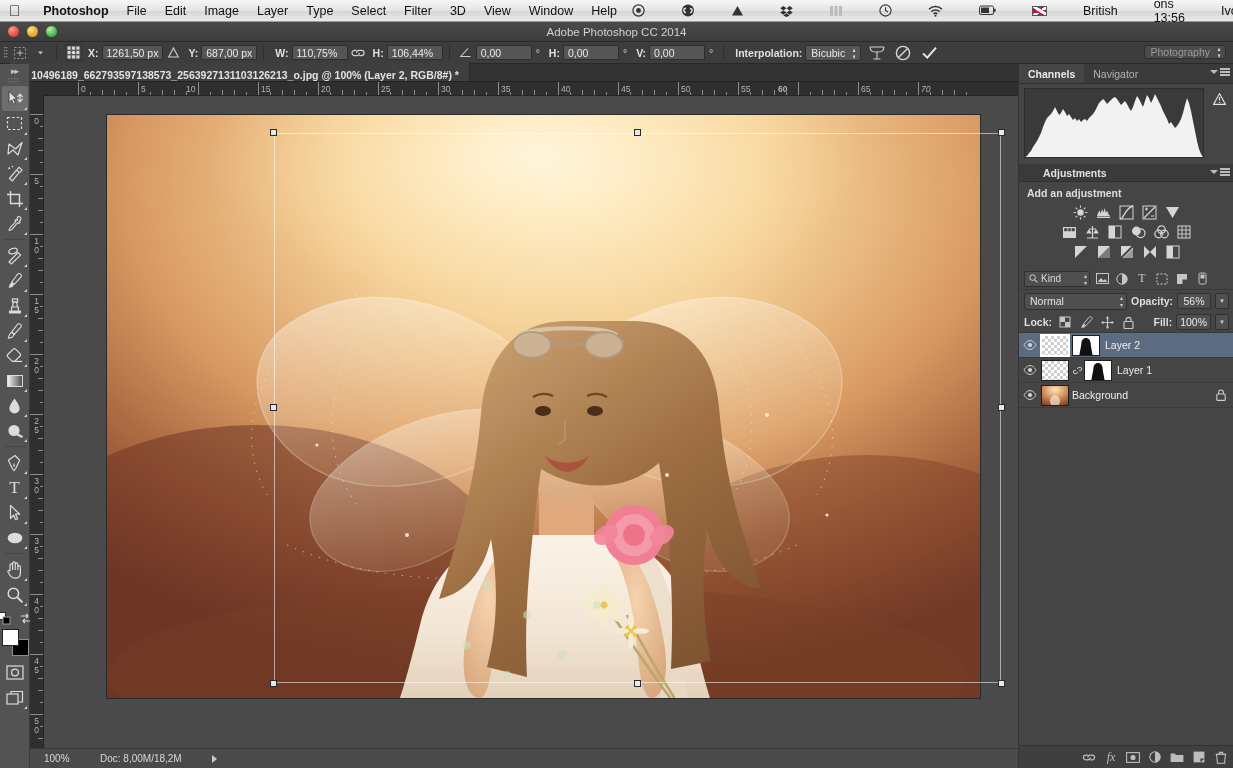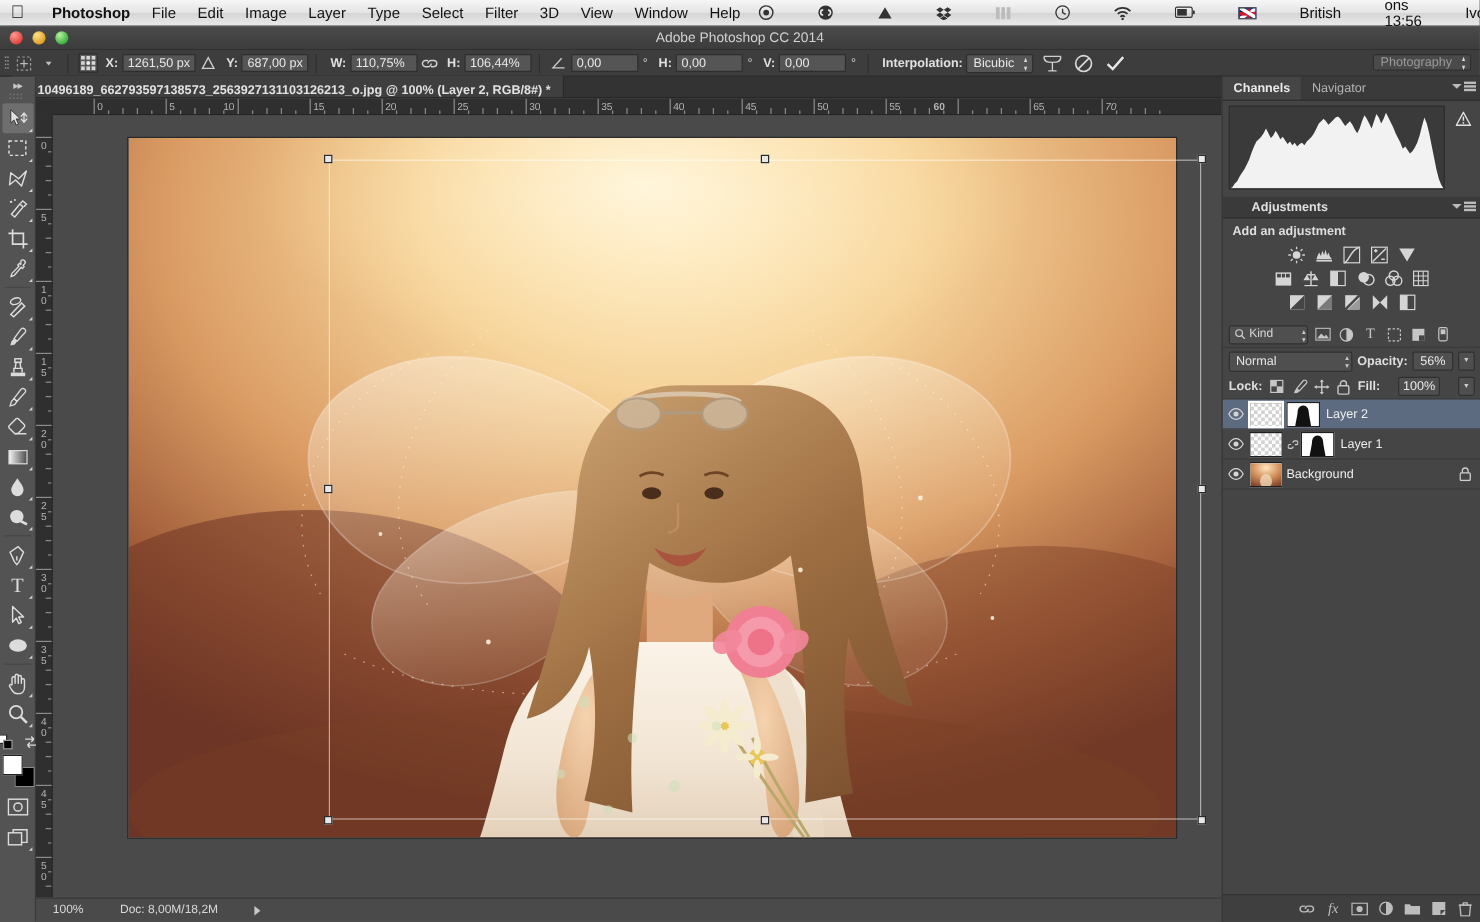--- a/index.html
+++ b/index.html
@@ -1216,21 +1216,21 @@
             <path d="M6.5 1v11M1 6.5h11" stroke="#c6c6c6" stroke-width="1.2"></path>
             <path d="M6.5 0 4.8 2.4h3.4zM6.5 13 4.8 10.6h3.4zM0 6.5l2.4-1.7v3.4zM13 6.5l-2.4-1.7v3.4z" fill="#c6c6c6"></path>
           </svg>
       </span>
       <span class="fic">
         <svg width="11" height="13" viewBox="0 0 11 13">
             <rect x="1" y="5.5" width="9" height="7" rx="1" fill="none" stroke="#c6c6c6" stroke-width="1.2"></rect>
             <path d="M3 5.5V3.8a2.5 2.5 0 0 1 5 0v1.7" fill="none" stroke="#c6c6c6" stroke-width="1.2"></path>
           </svg>
       </span>
-      <span style="margin-left:auto;display:flex;align-items:center;gap:15px;">
+      <span style="margin-left:auto;display:flex;align-items:center;gap:4px;">
         <span class="smalllbl">Fill:</span>
         <span class="numfld">100%</span>
         <span class="stepper">▼</span>
       </span>
     </div>
 
     <div class="layerrow sel">
       <span class="eye">
         <svg width="14" height="10" viewBox="0 0 14 10">
             <path d="M7 0.6C3.4.6 1 5 1 5s2.4 4.4 6 4.4S13 5 13 5 10.6.6 7 .6z" fill="none" stroke="#d5d5d5" stroke-width="1"></path>

